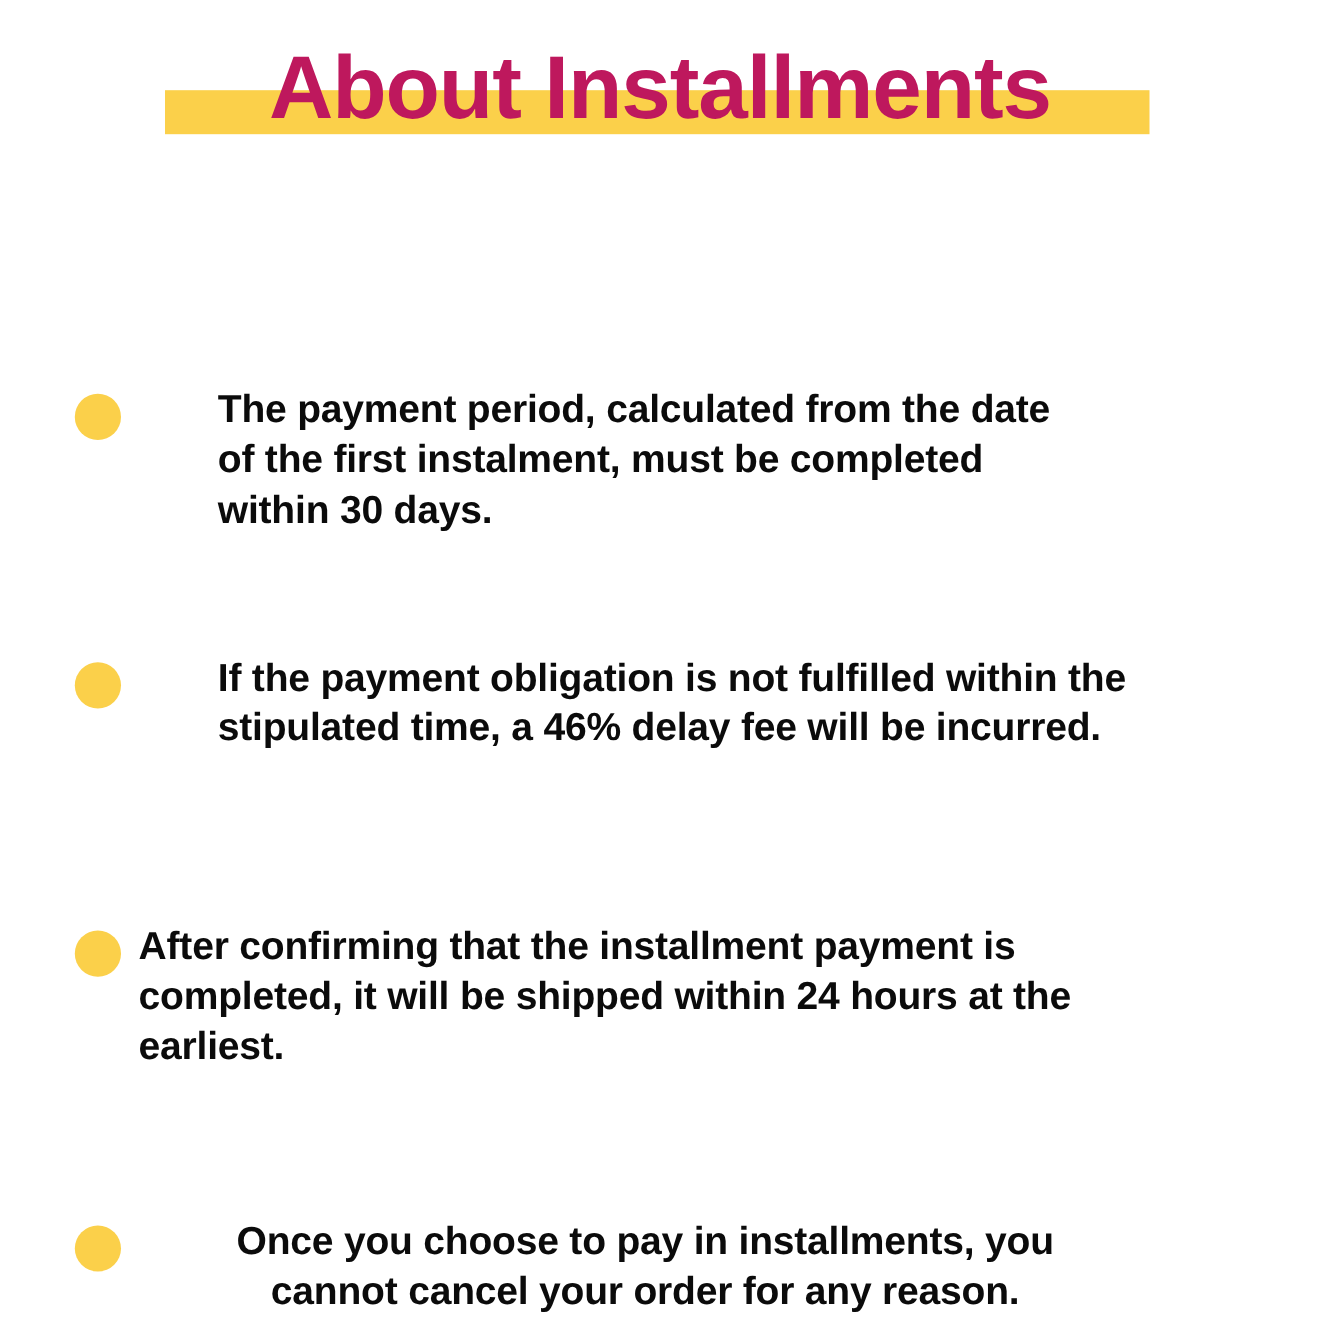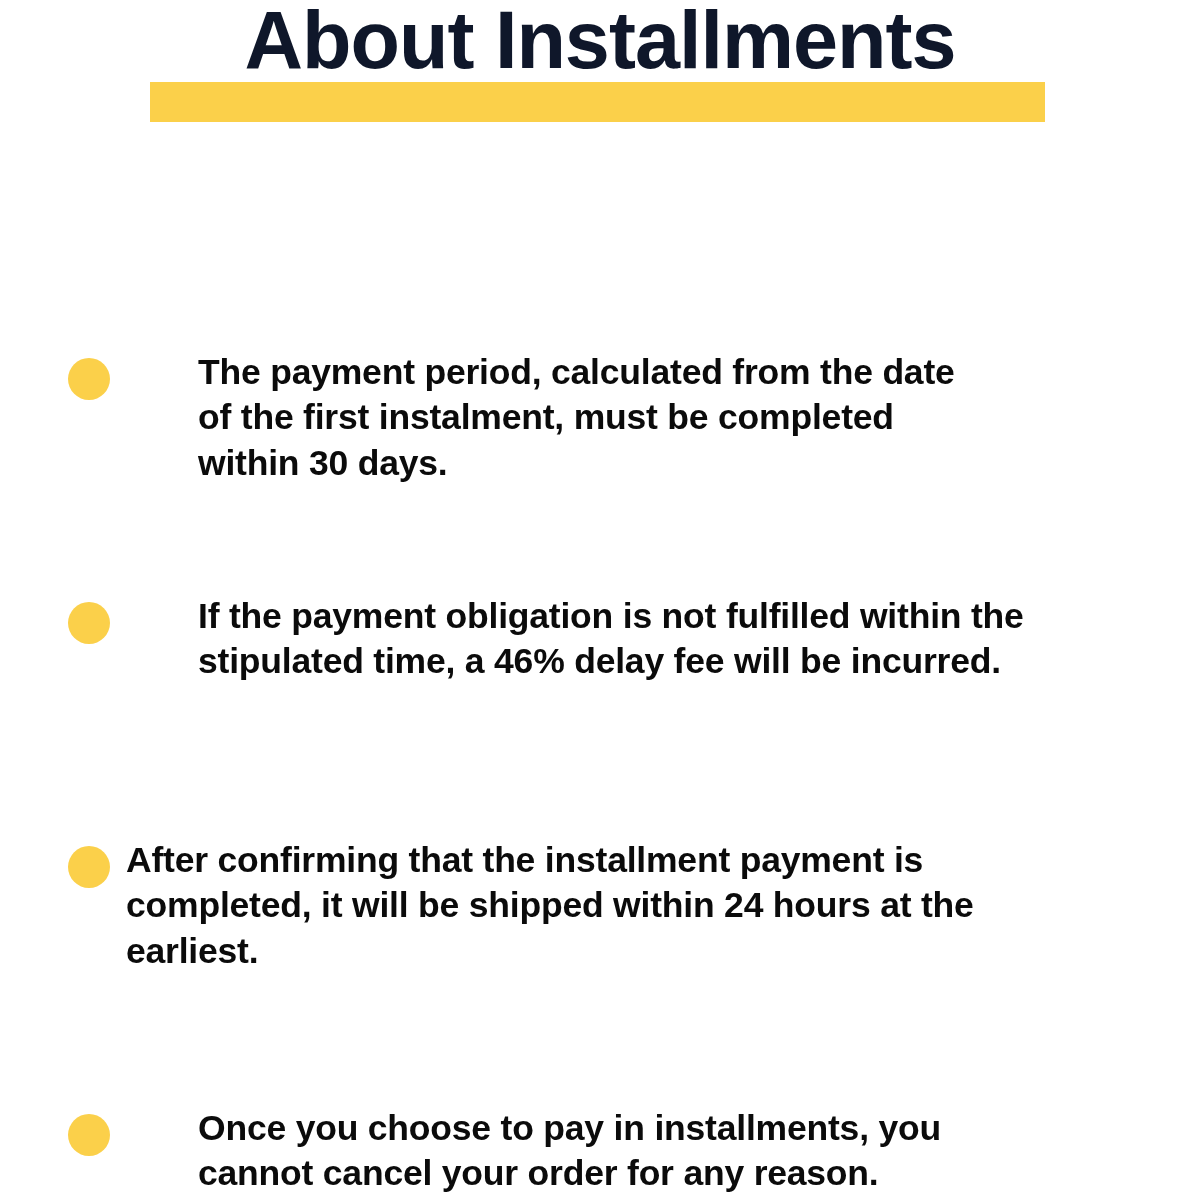--- a/index.html
+++ b/index.html
@@ -35,25 +35,26 @@
     top: 82px;
     width: 895px;
     height: 40px;
     background: #fbd04a;
     z-index: 1;
   }
   .title-text {
     position: relative;
     z-index: 2;
     margin: 0;
+    padding-top: 40px;
     font-size: 81px;
     line-height: 1.0;
     font-weight: bold;
     letter-spacing: -1px;
-    color: #0f172a;
+    color: #be185d;
     text-align: center;
     font-family: "Liberation Sans", sans-serif;
   }
 
   
   .bullet-list {
     position: relative;
     margin: 0;
     padding: 0;
     list-style: none;
@@ -87,21 +88,21 @@
   }
 
   #item-0 { top: 200px; }
   #item-1 { top: 444px; }
   #item-2 { top: 688px; }
   #item-3 { top: 956px; }
 
   #item-0 .bullet-text { margin-right: 210px; }
   #item-1 .bullet-text { margin-right: 175px; }
   #item-2 .bullet-text { margin-right: 205px; margin-left: 16px; }
-  #item-3 .bullet-text { margin-right: 225px; }
+  #item-3 .bullet-text { margin-right: 225px; text-align: center; }
 </style>
 </head>
 <body>
 
 <div class="page">
 
   <div class="title-wrap">
     <div class="title-highlight"></div>
     <h1 class="title-text">About Installments</h1>
   </div>

